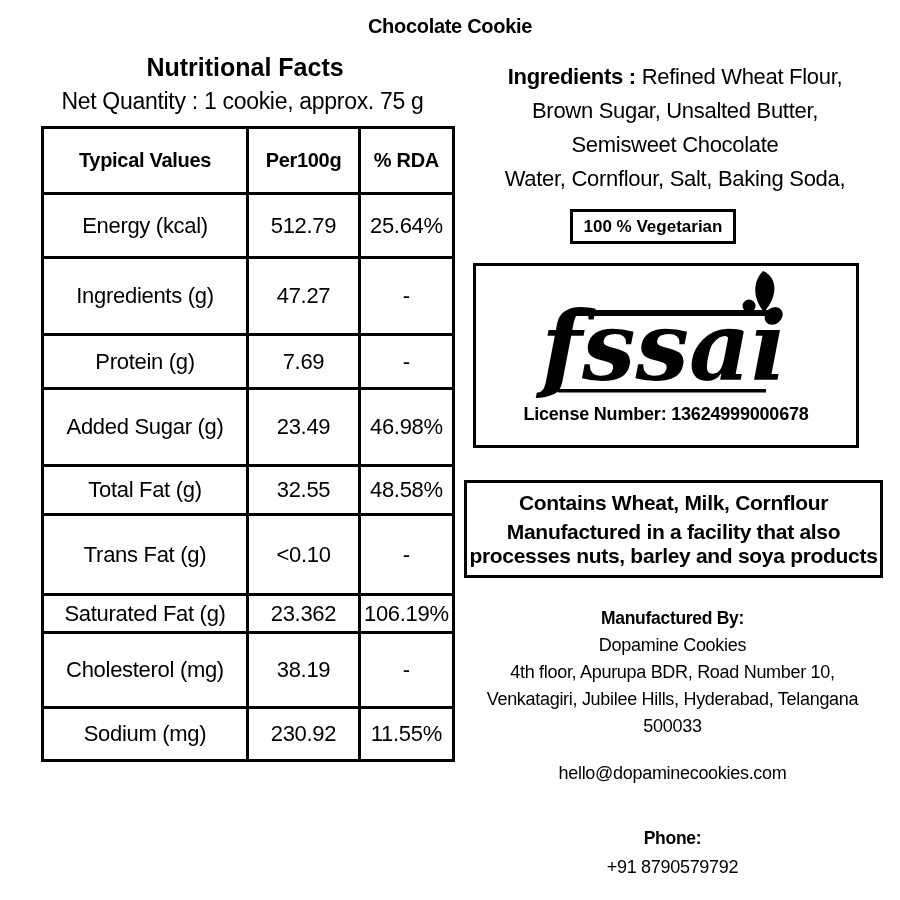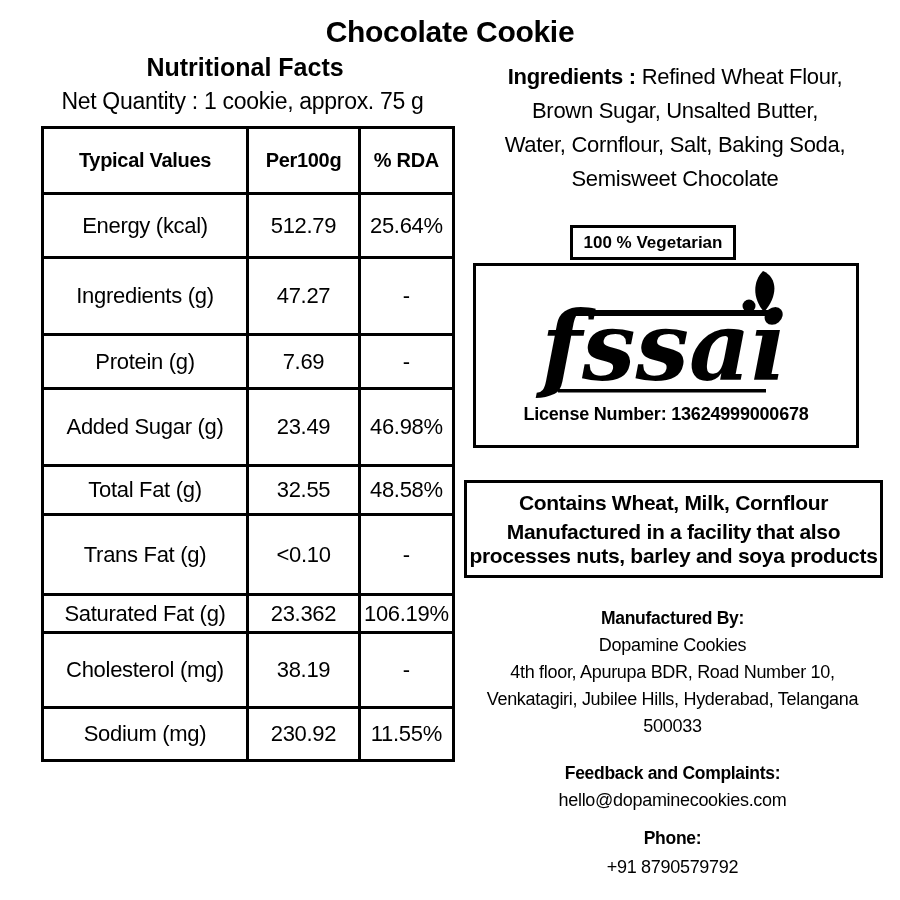--- a/index.html
+++ b/index.html
@@ -1,21 +1,21 @@
 <!DOCTYPE html>
 <html><head>
 <meta charset="utf-8">
 <style>
   * { margin:0; padding:0; box-sizing:border-box; }
   html,body { width:900px; height:900px; background:#ffffff; color:#000;
     font-family:"Liberation Sans", sans-serif; overflow:hidden; }
   .canvas { position:relative; width:900px; height:900px; background:#fff; }
 
   .page-title { position:absolute; top:15px; left:0; width:100%;
-    text-align:center; font-size:30px; font-weight:700; letter-spacing:-0.3px; }
+    text-align:center; font-size:20px; font-weight:700; letter-spacing:-0.3px; }
 
   .nf-heading { position:absolute; top:53px; left:40px; width:410px;
     text-align:center; font-size:25px; font-weight:700; }
   .net-qty { position:absolute; top:88px; left:25px; width:435px;
     text-align:center; font-size:23px; font-weight:400; letter-spacing:-0.3px; }
 
   table.nutrition { position:absolute; top:126px; left:41px;
     border-collapse:collapse; table-layout:fixed; }
   table.nutrition th, table.nutrition td {
     border:3px solid #000; text-align:center; vertical-align:middle; padding:0 3px; }
@@ -29,21 +29,21 @@
   tr:nth-child(9){ height:75px; } tr:nth-child(10){ height:53px; }
   tr:nth-child(11){ height:55px; }
   .wrap-narrow { display:inline-block; max-width:150px; }
 
   .ingredients { position:absolute; top:60px; left:450px; width:450px;
     text-align:center; font-size:22px; line-height:34px; letter-spacing:-0.3px; }
   .ingredients b { font-weight:700; }
 
   .veg-box { position:absolute; top:209px; left:570px; width:166px; height:35px;
     border:3px solid #000; display:flex; align-items:center; justify-content:center;
-    font-size:17px; font-weight:700;margin-top:16px; }
+    font-size:17px; font-weight:700; }
 
   .fssai-box { position:absolute; top:263px; left:473px; width:386px; height:185px;
     border:3px solid #000; text-align:center; }
   .fssai-art { display:block; margin:2px auto 0 auto; }
   .fssai-license { font-size:18px; font-weight:700; margin-top:0px; letter-spacing:-0.2px; }
 
   .allergen-box { position:absolute; top:480px; left:464px; width:419px; height:98px;
     border:3px solid #000; display:flex; flex-direction:column; justify-content:center;
     text-align:center; font-size:21px; font-weight:700; line-height:24px;
     letter-spacing:-0.3px; }
@@ -124,22 +124,22 @@
       <td>Sodium (mg)</td>
       <td>230.92</td>
       <td>11.55%</td>
     </tr>
   </tbody>
     </table>
 
   <div class="ingredients">
     <div><b>Ingredients :</b> <span>Refined Wheat Flour,</span></div>
     <div>Brown Sugar, Unsalted Butter,</div>
+    <div>Semisweet Chocolate</div>
     <div>Water, Cornflour, Salt, Baking Soda,</div>
-    <div>Semisweet Chocolate</div>
   </div>
 
   <div class="veg-box">
     <span>100 % Vegetarian</span>
   </div>
 
   <div class="fssai-box">
     <svg class="fssai-art" width="380" height="136" viewBox="0 0 380 136">
       <rect x="98" y="42" width="202" height="6" fill="#000"></rect>
       <text x="188" y="112" text-anchor="middle" font-family="DejaVu Serif, serif" font-style="italic" font-weight="bold" font-size="95" fill="#000">fssai</text>
@@ -157,21 +157,20 @@
 
   <div class="manufacturer">
     <div class="block-heading">Manufactured By:</div>
     <div>Dopamine Cookies</div>
     <div>4th floor, Apurupa BDR, Road Number 10,</div>
     <div>Venkatagiri, Jubilee Hills, Hyderabad, Telangana</div>
     <div>500033</div>
   </div>
 
   <div class="feedback">
-    <div class="block-heading">Feedback and Complaints:</div>
     <div>hello@dopaminecookies.com</div>
   </div>
 
   <div class="phone">
     <div class="block-heading">Phone:</div>
     <div>+91 8790579792</div>
   </div>
 
 </div>
 

